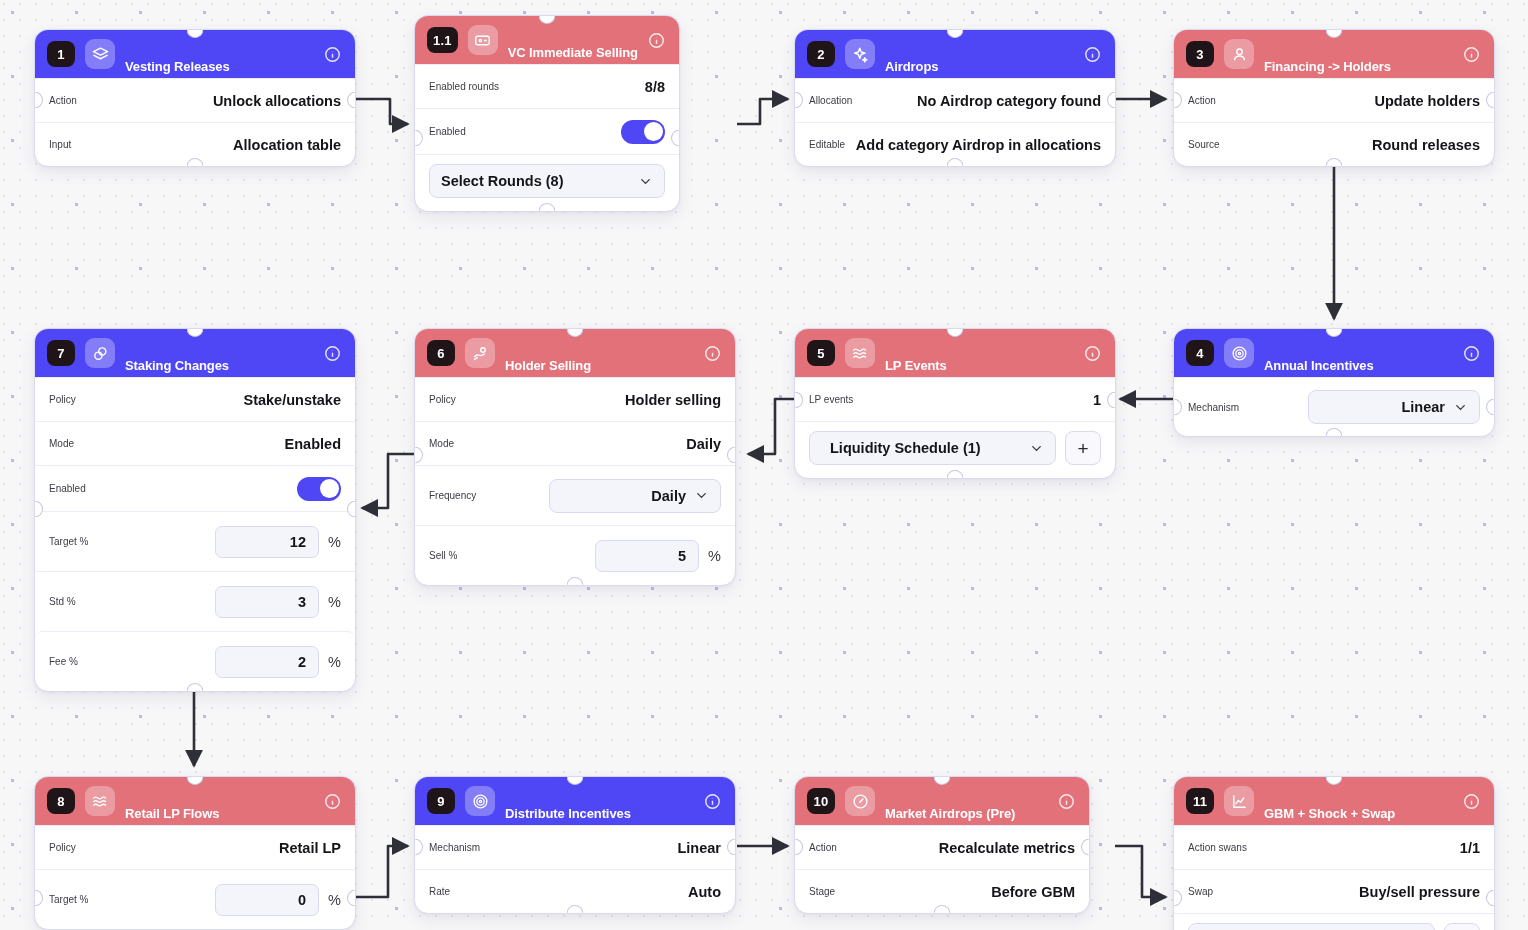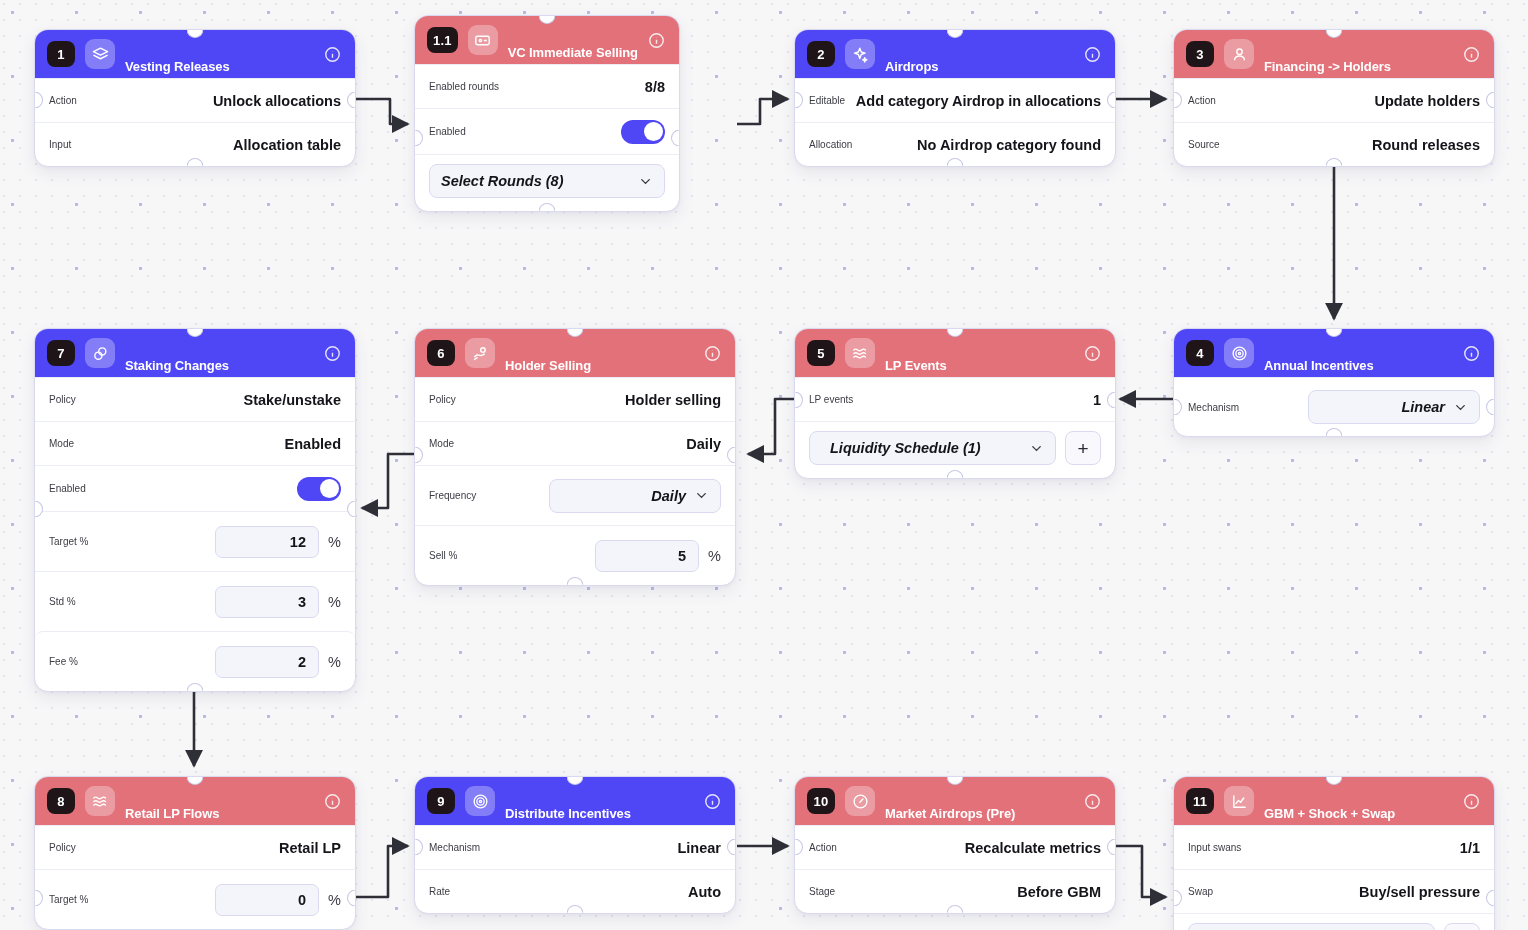--- a/index.html
+++ b/index.html
@@ -89,21 +89,21 @@
   }
   .pct { width: 14px; font-size: 14.5px; color: #3b3b44; text-align: right; flex: 0 0 auto; }
 
   .select {
     height: 34px; border-radius: 8px;
     background: #f4f4fb; border: 1px solid #d9d9f2;
     display: flex; align-items: center; padding: 0 11px;
     font-size: 14.5px; font-weight: 700; color: #14141a; gap: 8px;
   }
   .select.full { width: 100%; }
-  .select .sel-text { white-space: nowrap; font-style: italic; }
+  .select .sel-text { white-space: nowrap; }
   .select .sel-text.right { margin-left: auto; }
   .select .chev { margin-left: auto; display: flex; }
   .select .chev.tight { margin-left: 0; }
   .chev svg { width: 15px; height: 15px; display: block; }
   .select-row { padding: 9px 14px 13px; border-top: 1px solid #ececf6; display: flex; gap: 9px; }
   .plus-btn {
     width: 36px; height: 34px; border-radius: 8px; flex: 0 0 auto;
     background: #f8f8fd; border: 1px solid #d9d9f2;
     display: flex; align-items: center; justify-content: center;
     color: #2b2b35; font-size: 19px; line-height: 1;
@@ -244,26 +244,26 @@
       </div>
       <div class="node-title">Airdrops</div>
       <div class="info-icon">
         <svg viewBox="0 0 24 24" fill="none" stroke="#fff" stroke-width="2">
             <circle cx="12" cy="12" r="9.5"></circle>
             <path d="M12 11v5.5M12 7.6v.6"></path>
           </svg>
       </div>
     </div>
     <div class="row">
+      <span class="row-label">Allocation</span>
+      <span class="row-value">No Airdrop category found</span>
+    </div>
+    <div class="row">
       <span class="row-label">Editable</span>
       <span class="row-value">Add category Airdrop in allocations</span>
-    </div>
-    <div class="row">
-      <span class="row-label">Allocation</span>
-      <span class="row-value">No Airdrop category found</span>
     </div>
   </div>
 
   <div class="node" style="left:1173px; top:29px; width:322px;">
     <div class="h top"></div>
     <div class="h bottom"></div>
     <div class="h left" style="top:70px;"></div>
     <div class="h right" style="top:70px;"></div>
     <div class="node-header red">
       <div class="badge">3</div>
@@ -520,21 +520,21 @@
     <div class="row">
       <span class="row-label">Mechanism</span>
       <span class="row-value">Linear</span>
     </div>
     <div class="row">
       <span class="row-label">Rate</span>
       <span class="row-value">Auto</span>
     </div>
   </div>
 
-  <div class="node" style="left:794px; top:776px; width:322px;">
+  <div class="node" style="left:794px; top:776px; width:296px;">
     <div class="h top"></div>
     <div class="h bottom"></div>
     <div class="h left" style="top:70px;"></div>
     <div class="h right" style="top:70px;"></div>
     <div class="node-header red">
       <div class="badge">10</div>
       <div class="icon-tile">
         <svg viewBox="0 0 24 24" fill="none" stroke="#fff" stroke-width="1.9" stroke-linecap="round">
             <circle cx="12" cy="12" r="9"></circle>
             <path d="M15.5 8.5L11 13"></path>
@@ -572,21 +572,21 @@
       </div>
       <div class="node-title">GBM + Shock + Swap</div>
       <div class="info-icon">
         <svg viewBox="0 0 24 24" fill="none" stroke="#fff" stroke-width="2">
             <circle cx="12" cy="12" r="9.5"></circle>
             <path d="M12 11v5.5M12 7.6v.6"></path>
           </svg>
       </div>
     </div>
     <div class="row">
-      <span class="row-label">Input swans</span>
+      <span class="row-label">Action swans</span>
       <span class="row-value">1/1</span>
     </div>
     <div class="row">
       <span class="row-label">Swap</span>
       <span class="row-value">Buy/sell pressure</span>
     </div>
     <div class="select-row">
       <div class="select" style="flex:1;"></div>
       <div class="plus-btn"></div>
     </div>

